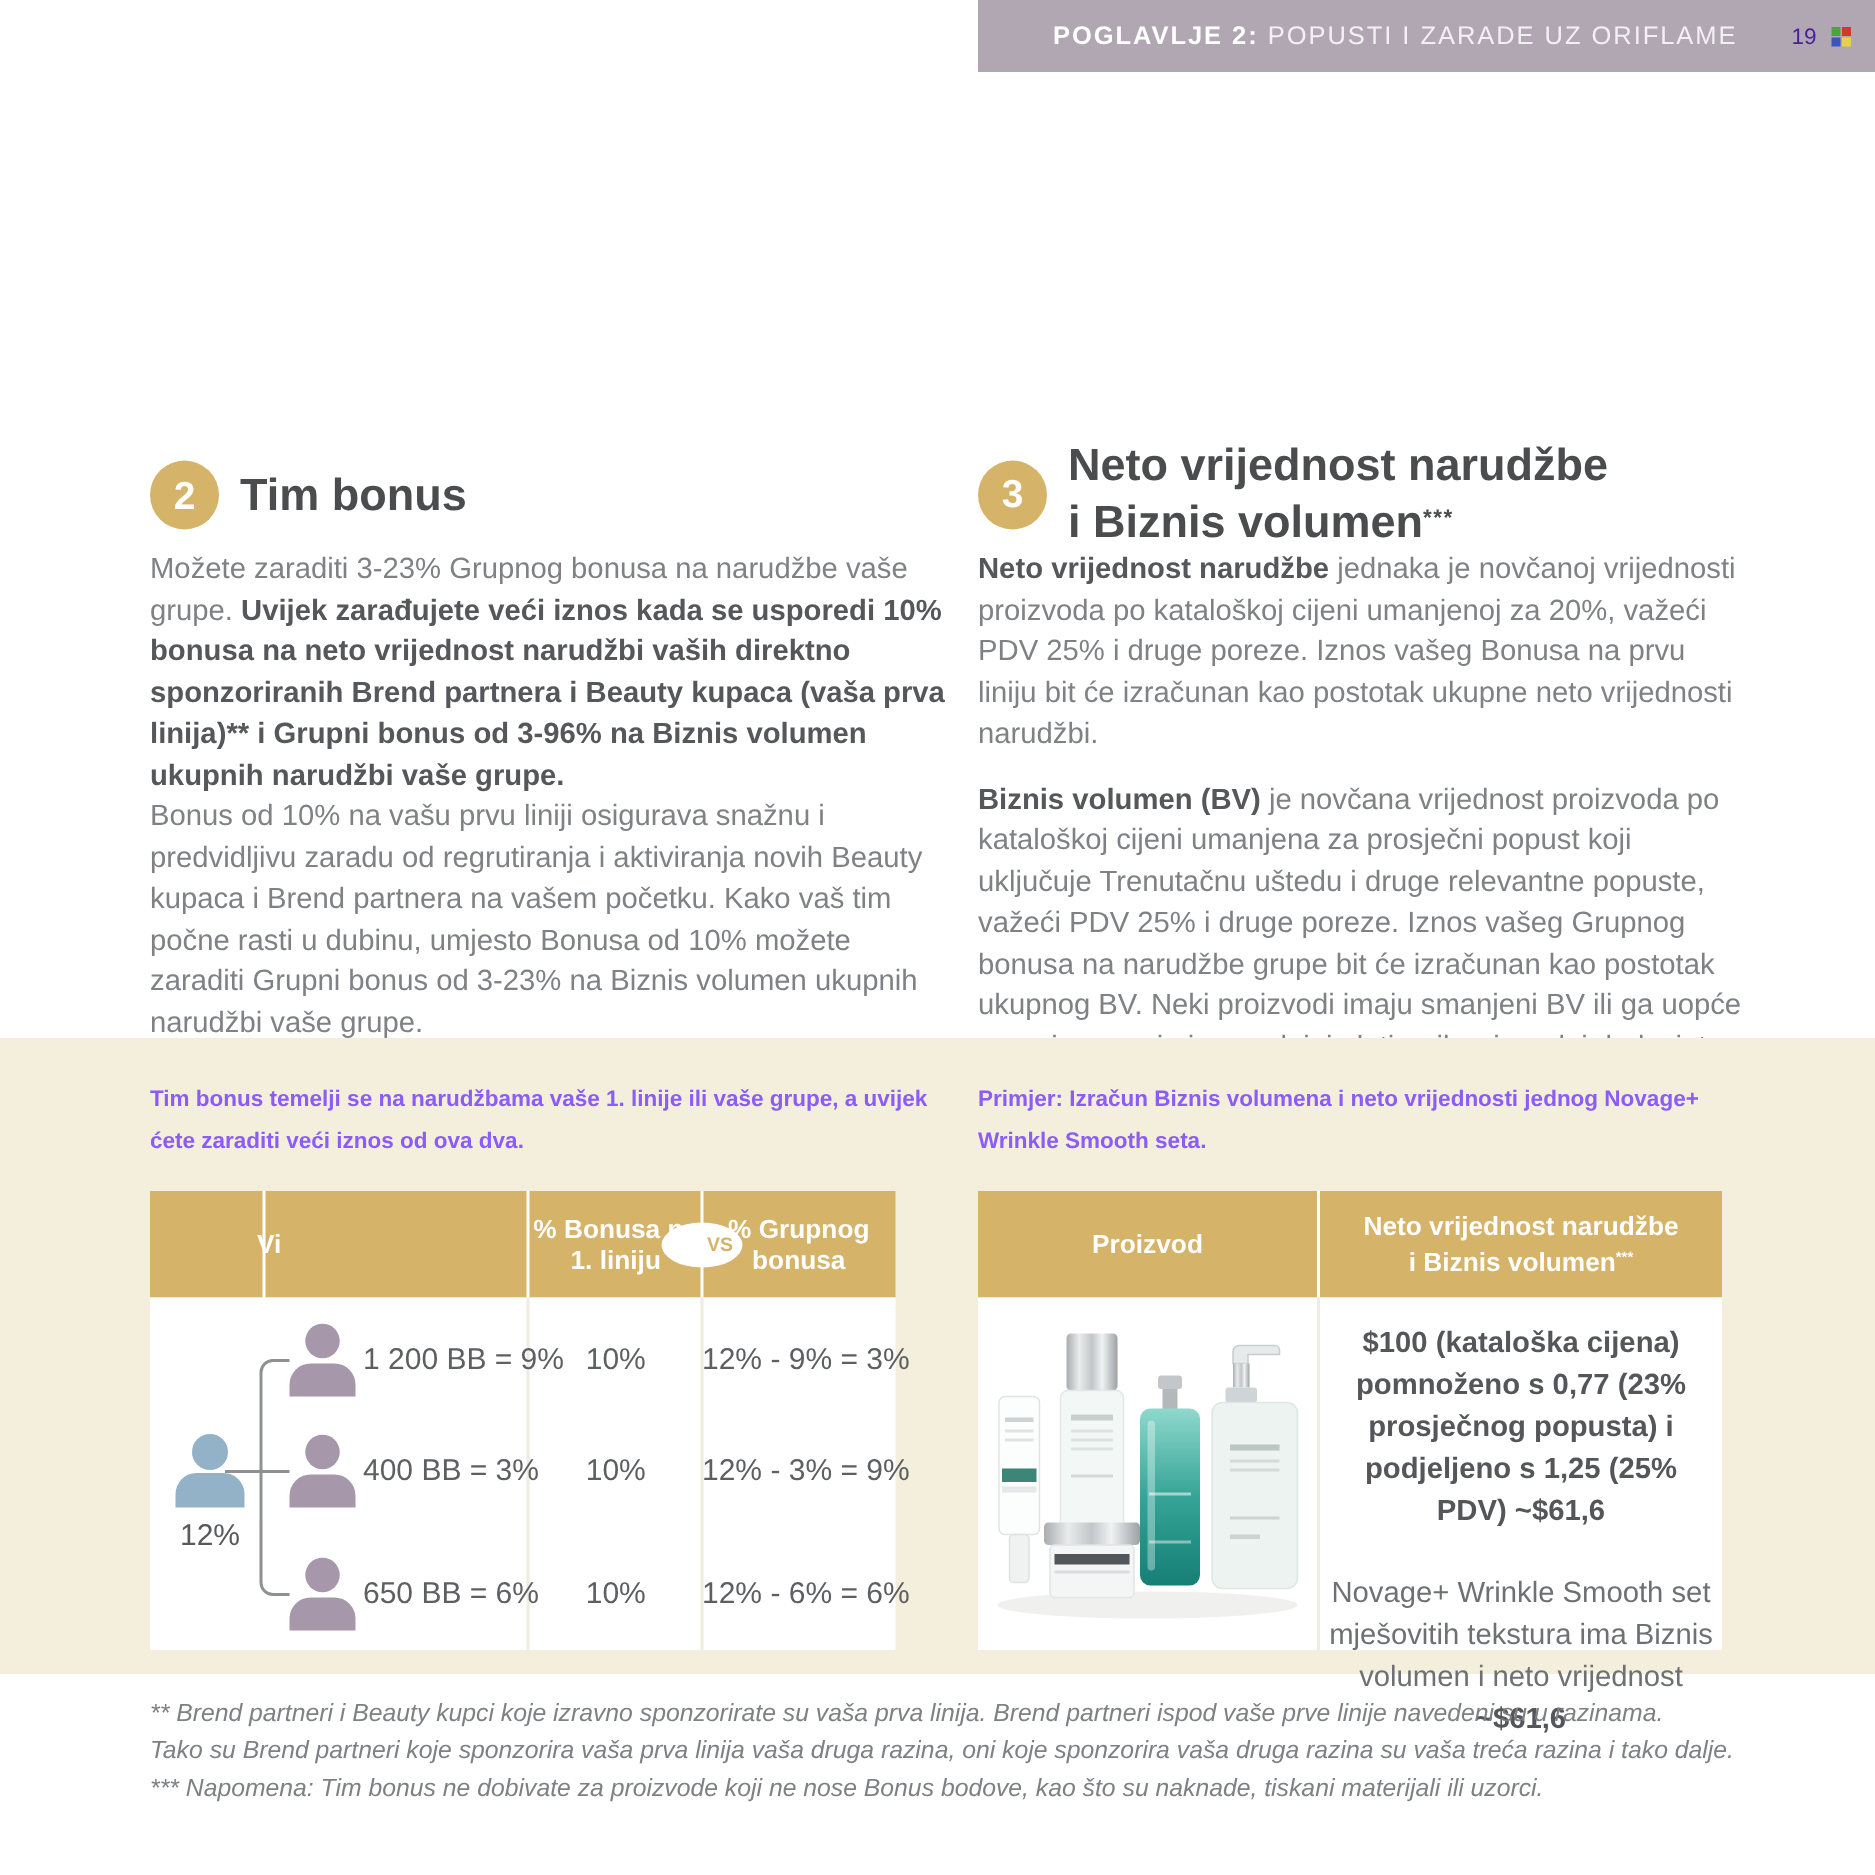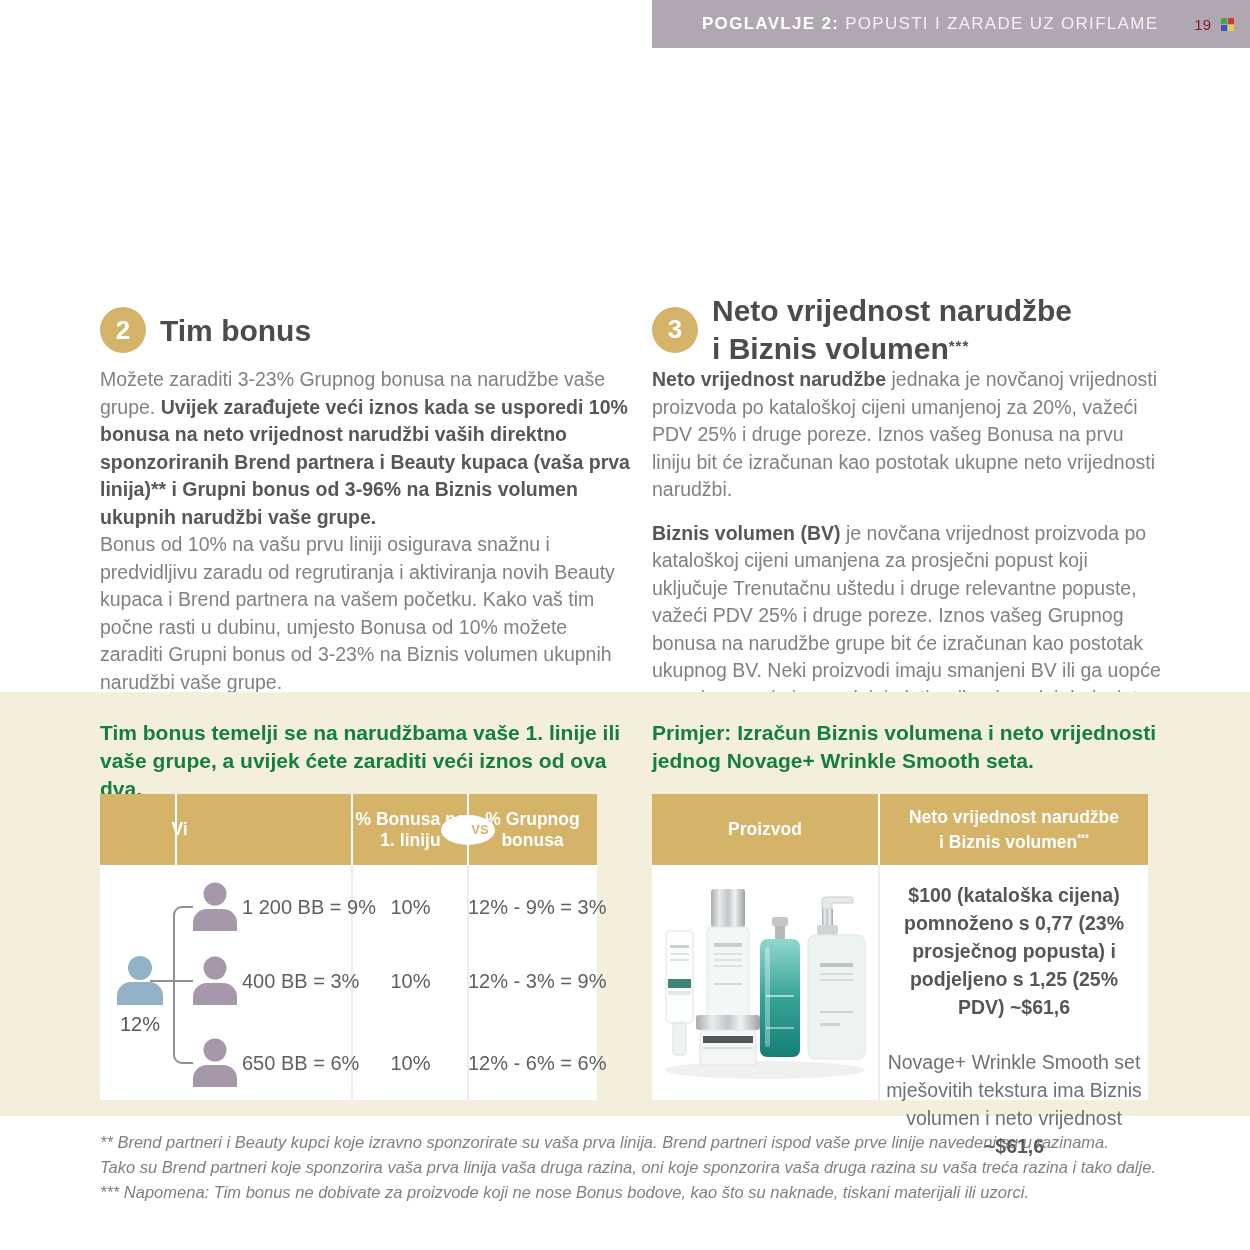--- a/index.html
+++ b/index.html
@@ -5,21 +5,21 @@
   html,body{margin:0;padding:0;background:#fff;}
   .page{position:relative;width:1250px;height:1250px;background:#ffffff;overflow:hidden;
         font-family:"Liberation Sans","DejaVu Sans",sans-serif;}
 
   
   .topbar{position:absolute;left:652px;top:0;width:598px;height:48px;background:#b1a7b3;
           display:flex;align-items:center;justify-content:flex-end;padding-right:16px;
           box-sizing:border-box;color:#fff;}
   .chap-bold{font-weight:700;font-size:17px;letter-spacing:1.3px;}
   .chap-rest{font-weight:400;font-size:17px;letter-spacing:1.3px;color:#f3ف0f4;color:#f3f0f4;white-space:pre;}
-  .pagenum{margin-left:36px;font-size:15px;color:#7f1d1d;}
+  .pagenum{margin-left:36px;font-size:15px;color:#4c1d95;}
   .gridicon{margin-left:10px;width:13px;height:13px;display:grid;
             grid-template-columns:6px 6px;grid-template-rows:6px 6px;gap:1px;}
   .gridicon i{display:block;}
   .gi-g{background:#4aa63c;} .gi-r{background:#cf3a2a;} .gi-b{background:#3c55bd;} .gi-y{background:#e5d14b;}
 
   
   .sec-head{position:absolute;display:flex;align-items:center;gap:14px;}
   .sec2-head{left:100px;top:307px;}
   .sec3-head{left:652px;top:293px;}
   .numcircle{width:46px;height:46px;border-radius:50%;background:#d5b369;color:#fff;
@@ -31,21 +31,21 @@
   .copy{position:absolute;font-size:19.5px;line-height:27.5px;color:#7f8184;}
   .copy p{margin:0;}
   .copy p + p{margin-top:0;}
   .copy .gap{margin-top:16px;}
   .copy strong{color:#56575a;font-weight:700;}
   .copy2{left:100px;top:366px;width:534px;}
   .copy3{left:652px;top:366px;width:510px;}
 
   
   .cream{position:absolute;left:0;top:692px;width:1250px;height:424px;background:#f4eedc;}
-  .intro{position:absolute;font-size:21px;line-height:28px;font-weight:700;color:#15803d;}
+  .intro{position:absolute;font-size:15px;line-height:28px;font-weight:700;color:#8b5cf6;}
   .introL{left:100px;top:719px;width:545px;}
   .introR{left:652px;top:719px;width:520px;}
 
   
   .tableL{position:absolute;left:100px;top:794px;width:497px;}
   .thead{position:relative;height:71px;background:#d5b369;}
   .th{position:absolute;top:0;height:71px;display:flex;align-items:center;justify-content:center;
       color:#fff;font-weight:700;font-size:17.5px;line-height:21px;text-align:center;}
   .th-vi{left:0;width:75px;padding-left:42px;}
   .th-prva{left:77px;width:176px;}

